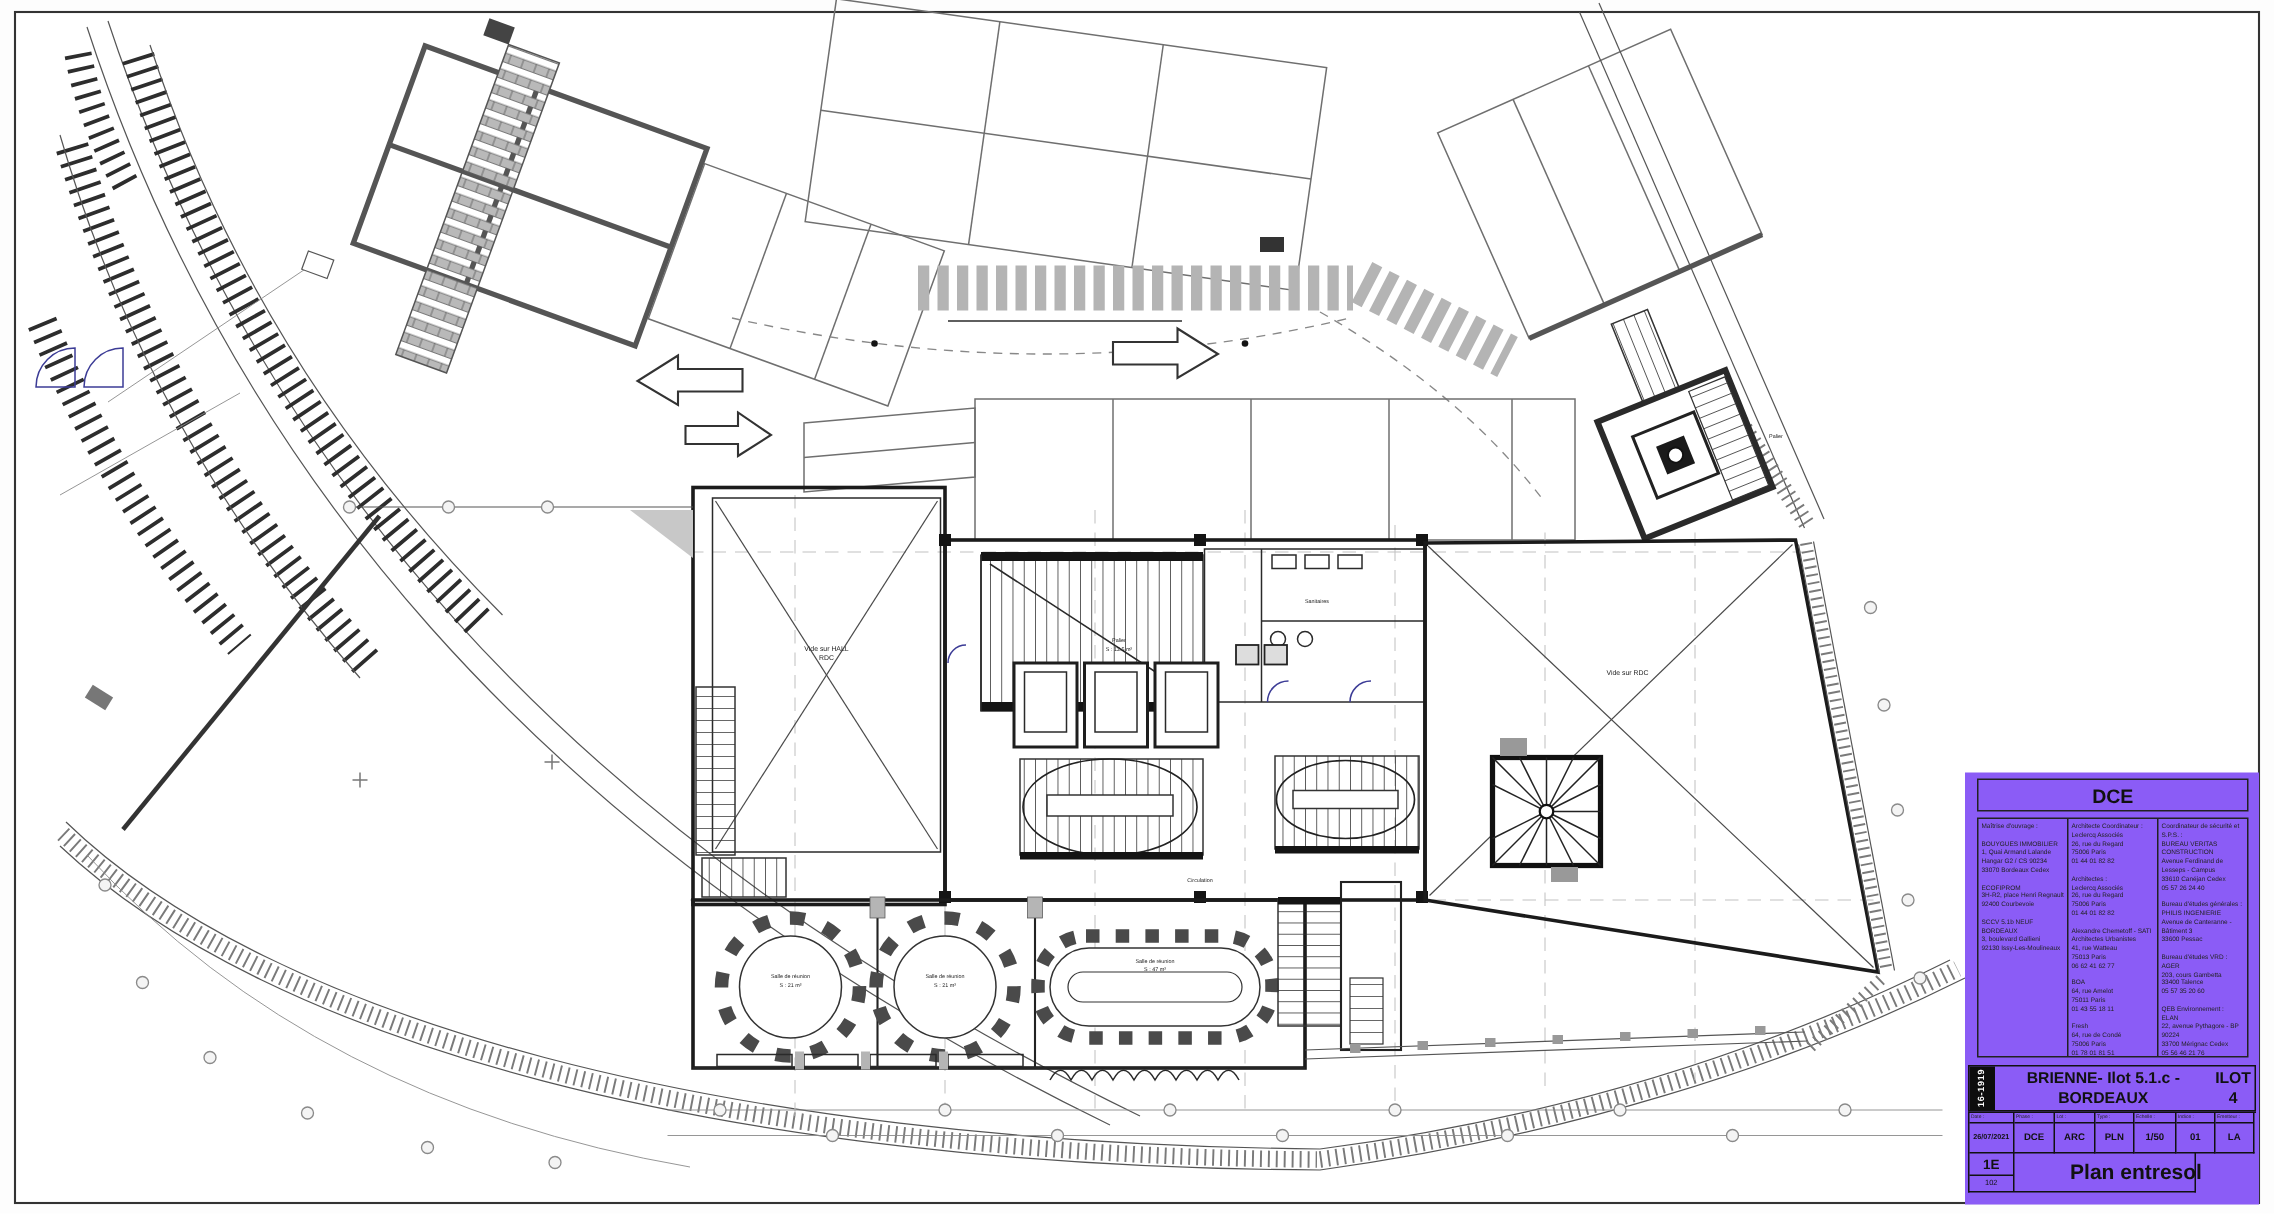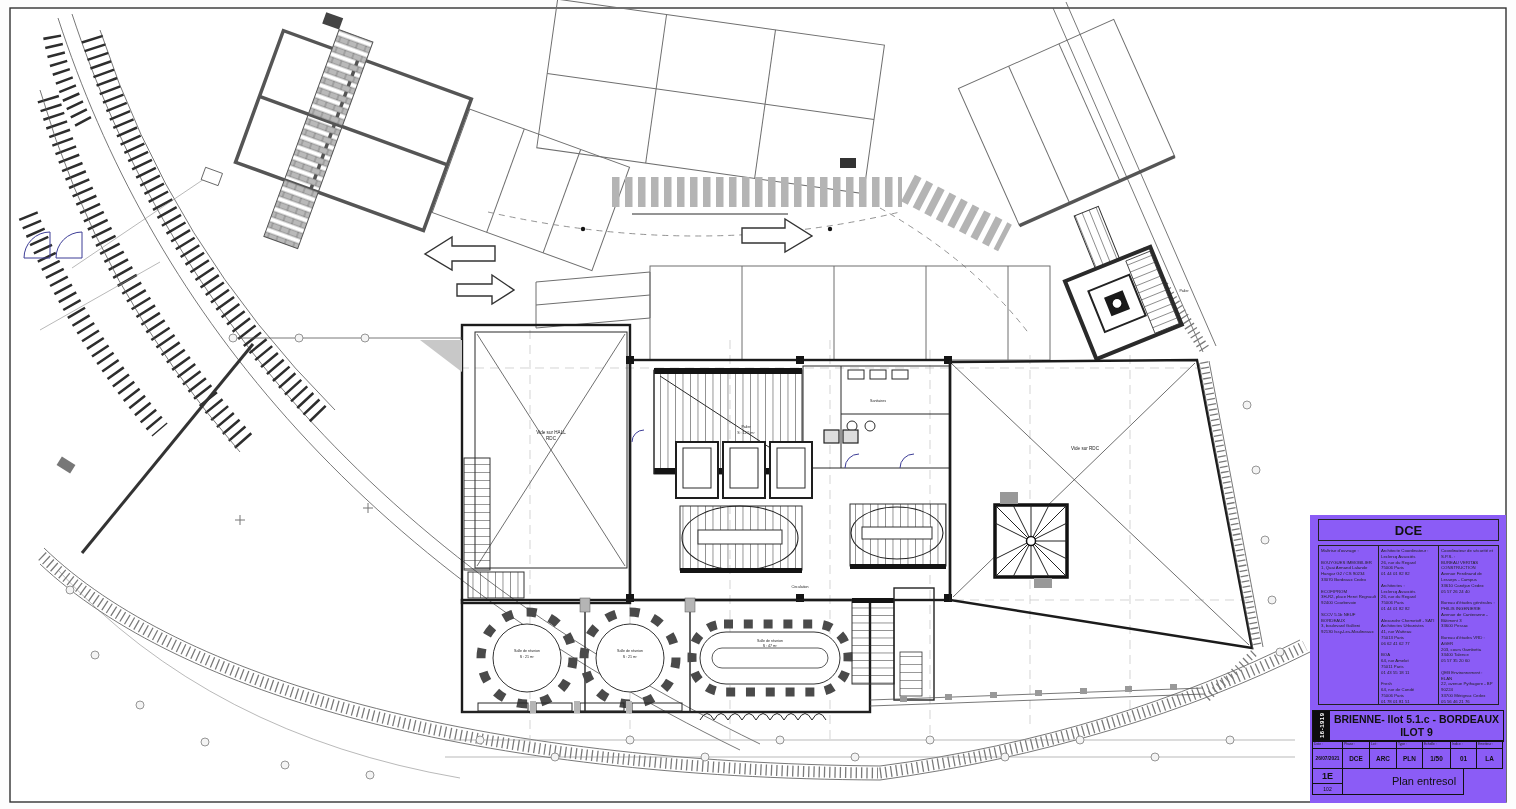--- a/index.html
+++ b/index.html
@@ -31,34 +31,34 @@
   .tb *{box-sizing:border-box}
   .tb-stage{position:absolute;left:8px;top:4px;width:181px;height:22px;border:1px solid #222;
      display:flex;align-items:center;justify-content:center;font-weight:bold;font-size:13px}
   .tb-contacts{position:absolute;left:8px;top:30px;width:181px;height:160px;border:1px solid #222;display:flex}
   .tb-col{flex:1;padding:2px 2px;font-size:4.3px;line-height:1.35;white-space:pre-line;
      border-right:1px solid #222;overflow:hidden;color:#222}
   .tb-col:last-child{border-right:none}
   .tb-title{position:absolute;left:2px;top:195px;width:192px;height:31px;border:1px solid #111;display:flex}
   .tb-code{width:17px;background:#0d0d0d;color:#fff;display:flex;align-items:center;justify-content:center;
      writing-mode:vertical-rl;transform:rotate(180deg);font-size:6px;font-weight:bold;letter-spacing:.5px}
-  .tb-titletext{flex:1;display:flex;flex-direction:column;align-items:center;justify-content:center;
+  .tb-titletext{flex:1;display:flex;align-items:center;justify-content:center;
      font-weight:bold;font-size:10.5px;line-height:1.15;text-align:center}
   .tb-meta{position:absolute;left:2px;top:226px;width:192px;height:27px;display:grid;
      grid-template-columns:30px 27px 27px 26px 28px 26px 26px;border-left:1px solid #111;border-top:1px solid #111}
   .mc{border-right:1px solid #111;border-bottom:1px solid #111;display:grid;grid-template-rows:7px 19px}
   .mh{font-size:3.3px;padding-left:1px;border-bottom:1px solid #111;color:#222}
   .mv{display:flex;align-items:center;justify-content:center;font-size:6.4px;font-weight:bold}
   .mv.small{font-size:4.8px}
   .tb-bottom{position:absolute;left:2px;top:253px;width:152px;height:27px;display:grid;grid-template-columns:30px 162px;
      border:1px solid #111;border-top:none}
   .tb-rev{border-right:1px solid #111;display:grid;grid-template-rows:16px 10px}
   .rev{display:flex;align-items:center;justify-content:center;font-weight:bold;font-size:9px;border-bottom:1px solid #111}
   .shno{display:flex;align-items:center;justify-content:center;font-size:5px}
-  .tb-dwg{display:flex;align-items:center;justify-content:center;font-weight:normal;font-size:11px}
+  .tb-dwg{display:flex;align-items:center;justify-content:center;font-weight:bold;font-size:14px}
 </style>
 </head>
 <body>
 
 <div id="stage">
 <svg width="1516" height="809" viewBox="0 0 1516 809">
   <defs>
     <pattern id="treadsV" width="7.5" height="12" patternUnits="userSpaceOnUse">
       <path d="M0,0 V12" stroke="#2b2b2b" stroke-width="1"></path>
     </pattern>
@@ -469,21 +469,21 @@
 Bureau d'études SSI et ECSP :
 CSD
 30, avenue Hubert Dubedout
 38000 Grenoble
 05 57 04 30 60</div>
   </div>
   <div class="tb-title">
     <div class="tb-code">16-1919</div>
     <div class="tb-titletext">
       <div>BRIENNE- Ilot 5.1.c - BORDEAUX</div>
-      <div>ILOT 9</div>
+      <div>ILOT 4</div>
     </div>
   </div>
   <div class="tb-meta">
     <div class="mc">
       <div class="mh">Date :</div>
       <div class="mv small">26/07/2021</div>
     </div>
     <div class="mc">
       <div class="mh">Phase :</div>
       <div class="mv">DCE</div>

